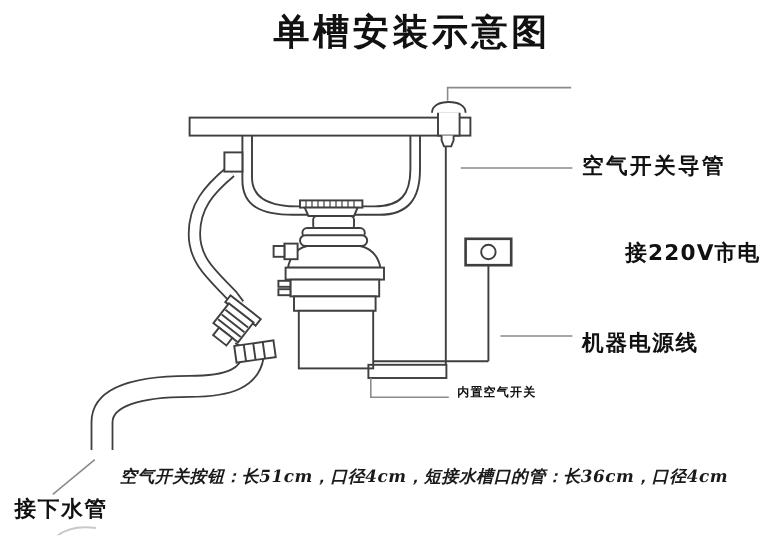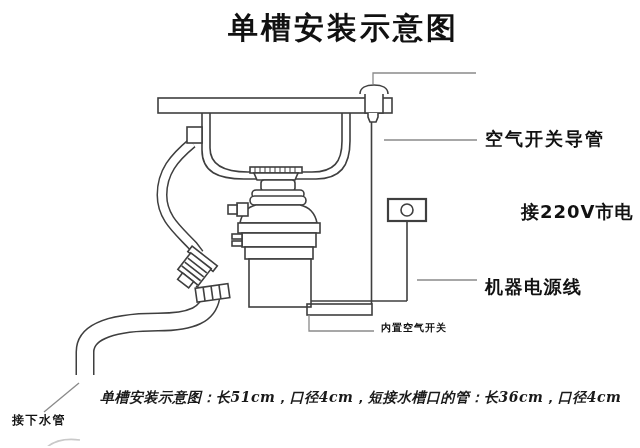--- a/index.html
+++ b/index.html
@@ -22,21 +22,21 @@
     left:228px;top:11px;
     font-size:30px;
     letter-spacing:3px;
   }
   .side{font-size:18px;letter-spacing:2px;}
   .lbl-button{left:485px;top:61px;}
   .lbl-conduit{left:485px;top:129px;}
   .lbl-mains{left:484px;top:202px;letter-spacing:1px;margin-left:37px;}
   .lbl-cord{left:485px;top:277px;letter-spacing:1.5px;}
   .lbl-builtin{left:381px;top:322px;font-size:10px;letter-spacing:1px;}
-  .lbl-drainpipe{left:12px;top:414px;font-size:12px;letter-spacing:1.5px;font-family:Liberation Serif, serif;}
+  .lbl-drainpipe{left:12px;top:414px;font-size:18px;letter-spacing:1.5px;font-family:Liberation Serif, serif;}
   .note{
     position:absolute;
     left:100px;top:389px;
     width:530px;
     font-family:"DejaVu Serif","Liberation Serif",serif;
     font-style:italic;
     font-weight:bold;
     font-size:14px;
     letter-spacing:0.5px;
     color:#1a1a1a;
@@ -153,14 +153,14 @@
   </svg>
 
   <div class="lbl title">单槽安装示意图</div>
 
   <div class="lbl side lbl-conduit">空气开关导管</div>
   <div class="lbl side lbl-mains">接220V市电</div>
   <div class="lbl side lbl-cord">机器电源线</div>
   <div class="lbl lbl-builtin">内置空气开关</div>
   <div class="lbl lbl-drainpipe">接下水管</div>
 
-  <div class="note">单槽安装示意图：长51cm，口径4cm，短接水槽口的管：长36cm，口径4cm</div>
+  <div class="note">空气开关按钮：长51cm，口径4cm，短接水槽口的管：长36cm，口径4cm</div>
 </div>
 
 </body></html>

